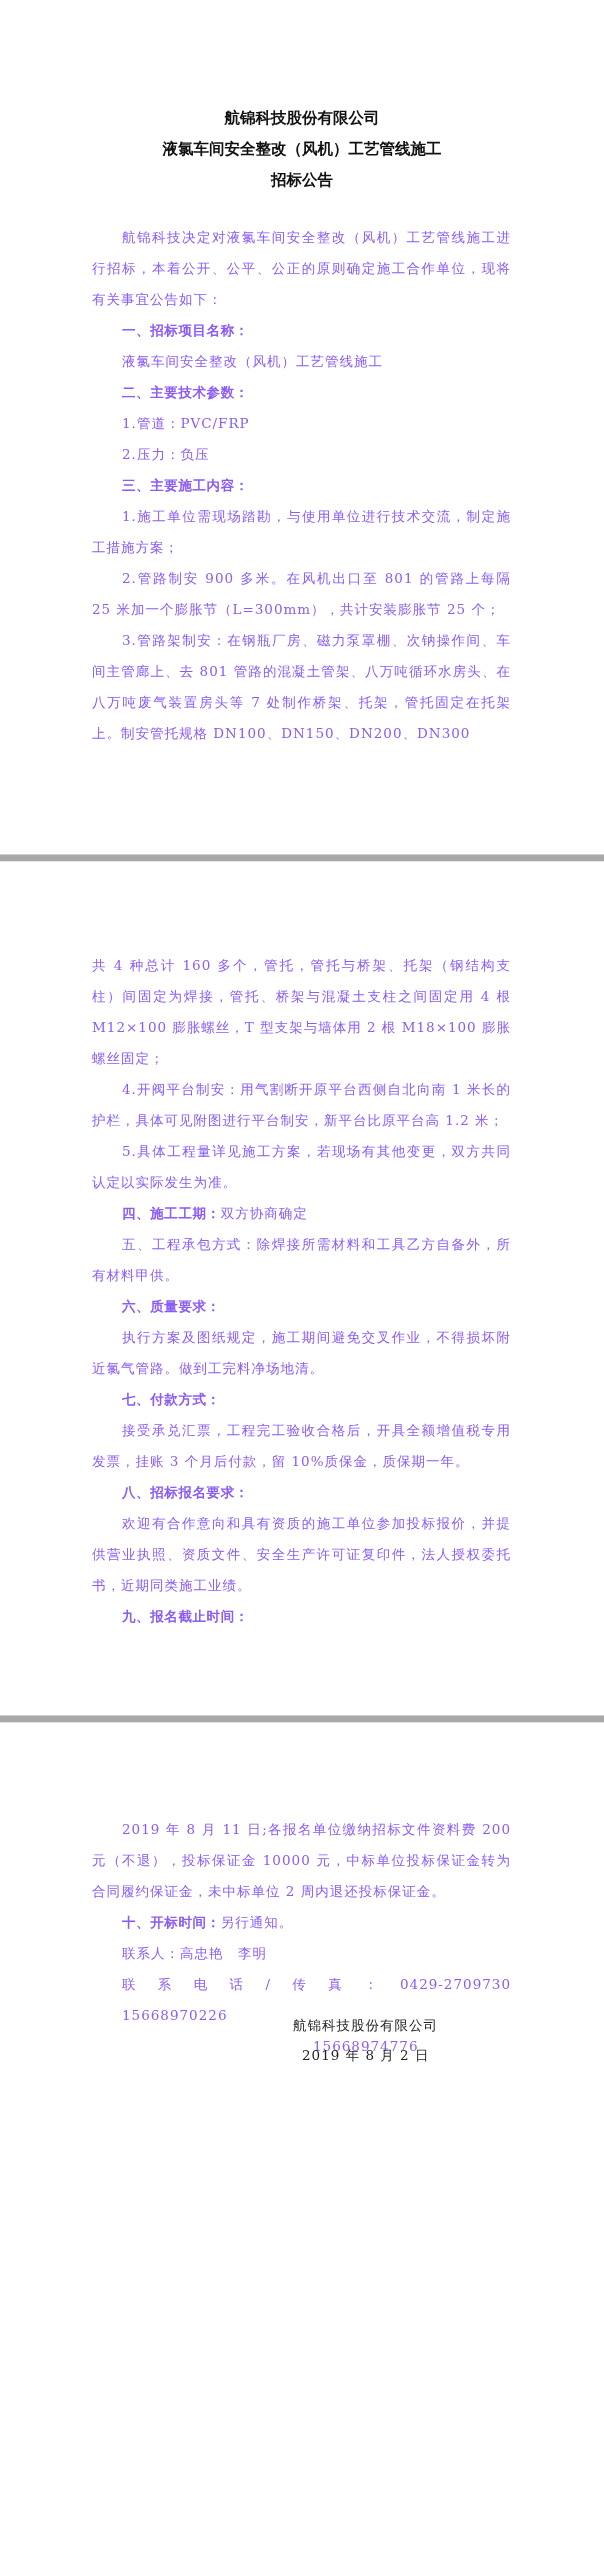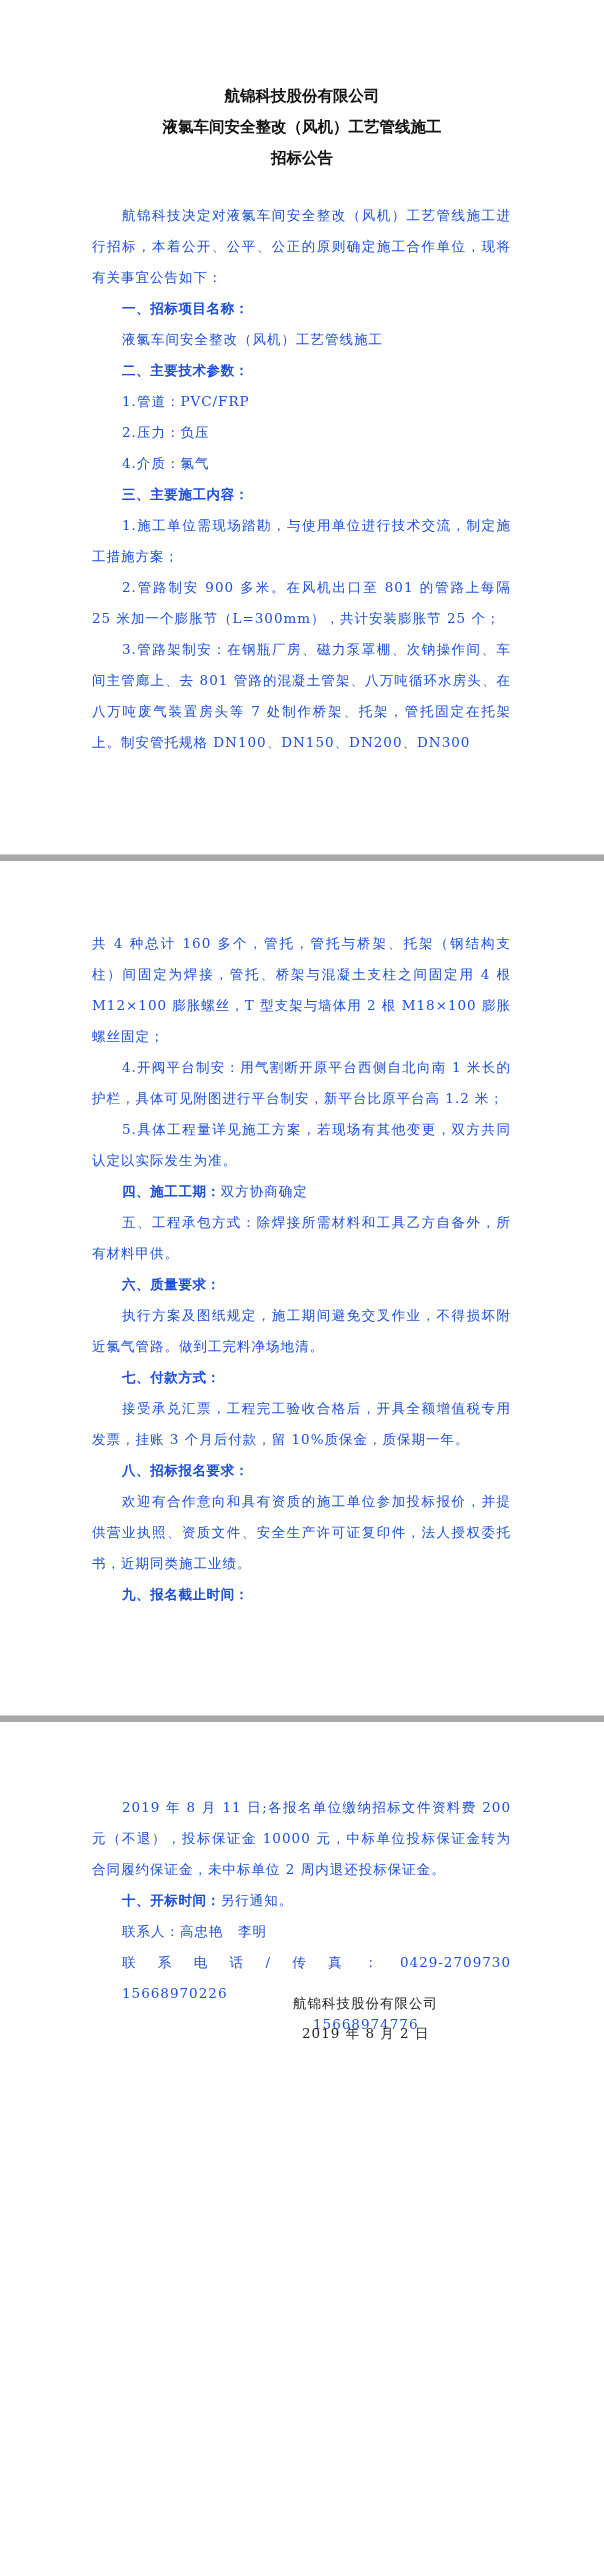--- a/index.html
+++ b/index.html
@@ -9,20 +9,21 @@
     position: relative;
     overflow: hidden;
     font-family: "DejaVu Serif", "Liberation Serif", serif;
     color: #1a1a1a;
   }
   .page {
     position: absolute;
     left: 0;
     width: 604px;
     background: #ffffff;
+    margin-top: 22px;
   }
   .separator {
     position: absolute;
     left: 0;
     width: 604px;
     height: 5.8px;
     background: #a8a8a8;
     border-top: 0.6px solid #cfcfcf;
     border-bottom: 0.6px solid #e6e6e6;
   }
@@ -37,21 +38,21 @@
     color: #111;
   }
   .title-line { height: 31px; line-height: 31px; }
   .content {
     position: absolute;
     left: 92px;
     width: 419px;
     font-size: 13.5px;
     line-height: 31px;
     letter-spacing: 1px;
-    color: #1d4ed8;
+    color: #8b5cf6;
   }
   .para { margin: 0; text-align: justify; }
   .indent { text-indent: 30px; }
   .left-pad { padding-left: 30px; }
   .heading { padding-left: 30px; }
   .heading .h-label {
     font-family: "DejaVu Sans", "Liberation Sans", sans-serif;
     font-weight: bold;
     letter-spacing: 0.6px;
   }
@@ -83,21 +84,20 @@
     <p class="para heading">
       <span class="h-label">一、招标项目名称：</span>
     </p>
     <p class="para left-pad">液氯车间安全整改（风机）工艺管线施工</p>
 
     <p class="para heading">
       <span class="h-label">二、主要技术参数：</span>
     </p>
     <p class="para left-pad">1.管道：PVC/FRP</p>
     <p class="para left-pad">2.压力：负压</p>
-    <p class="para left-pad">4.介质：氯气</p>
 
     <p class="para heading">
       <span class="h-label">三、主要施工内容：</span>
     </p>
     <p class="para indent">1.施工单位需现场踏勘，与使用单位进行技术交流，制定施工措施方案；</p>
     <p class="para indent">2.管路制安 900 多米。在风机出口至 801 的管路上每隔 25 米加一个膨胀节（L=300mm），共计安装膨胀节 25 个；</p>
     <p class="para indent">3.管路架制安：在钢瓶厂房、磁力泵罩棚、次钠操作间、车间主管廊上、去 801 管路的混凝土管架、八万吨循环水房头、在八万吨废气装置房头等 7 处制作桥架、托架，管托固定在托架上。制安管托规格 DN100、DN150、DN200、DN300</p>
   </div>
 </div>
 

